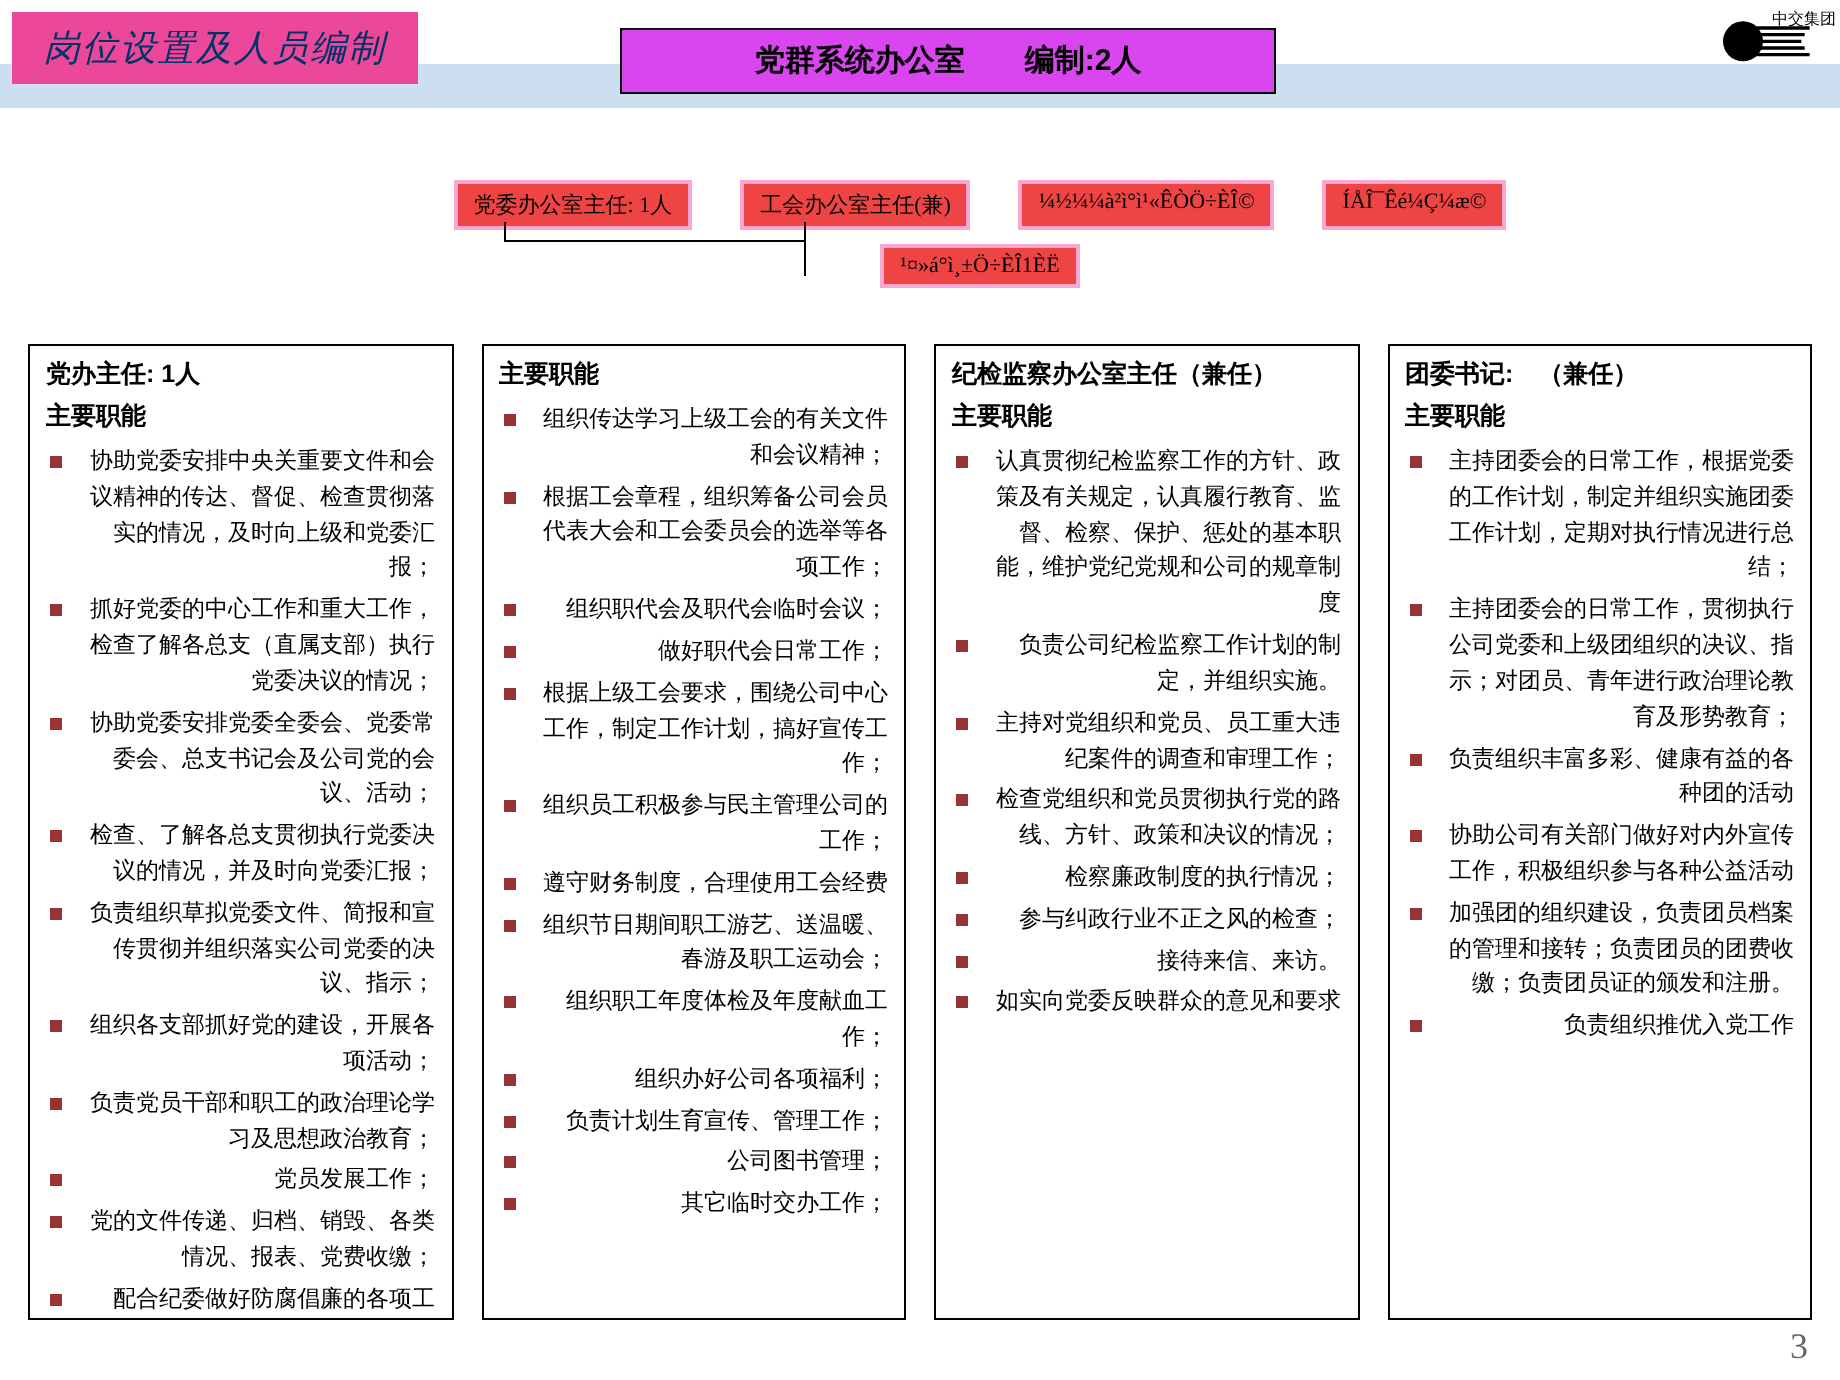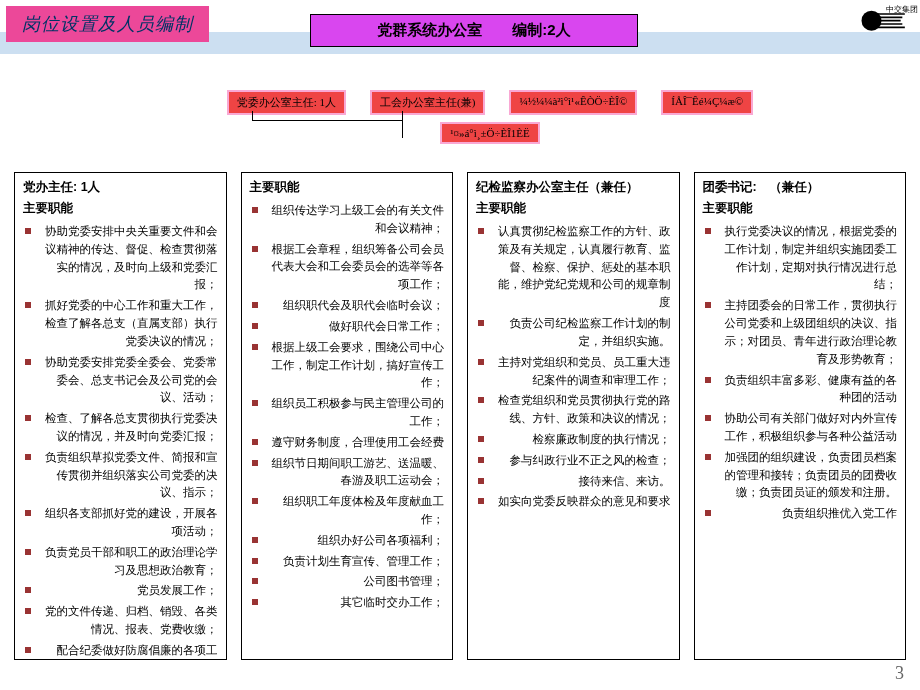--- a/index.html
+++ b/index.html
@@ -216,21 +216,21 @@
         <li>检察廉政制度的执行情况；</li>
         <li>参与纠政行业不正之风的检查；</li>
         <li>接待来信、来访。</li>
         <li>如实向党委反映群众的意见和要求</li>
       </ul>
     </div>
     <div class="col">
       <div class="col-title">团委书记:　（兼任）</div>
       <div class="col-sub">主要职能</div>
       <ul class="duties">
-        <li>执行党委决议的情况，根据党委的工作计划，制定并组织实施团委工作计划，定期对执行情况进行总结；</li>
+        <li>主持团委会的日常工作，根据党委的工作计划，制定并组织实施团委工作计划，定期对执行情况进行总结；</li>
         <li>主持团委会的日常工作，贯彻执行公司党委和上级团组织的决议、指示；对团员、青年进行政治理论教育及形势教育；</li>
         <li>负责组织丰富多彩、健康有益的各种团的活动</li>
         <li>协助公司有关部门做好对内外宣传工作，积极组织参与各种公益活动</li>
         <li>加强团的组织建设，负责团员档案的管理和接转；负责团员的团费收缴；负责团员证的颁发和注册。</li>
         <li>负责组织推优入党工作</li>
       </ul>
     </div>
   </div>
 
 <div class="page-num">3</div>

